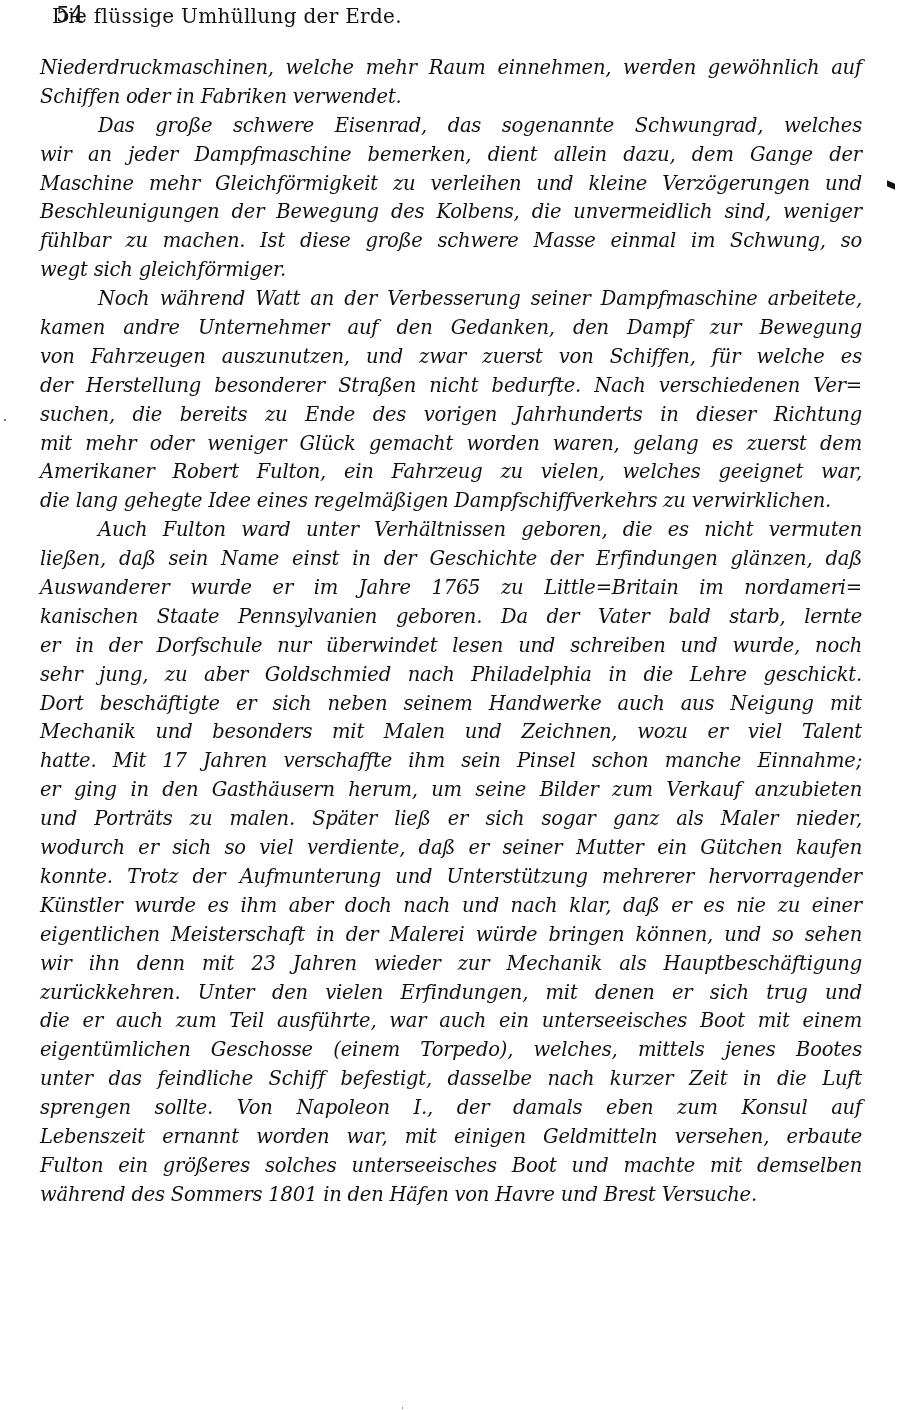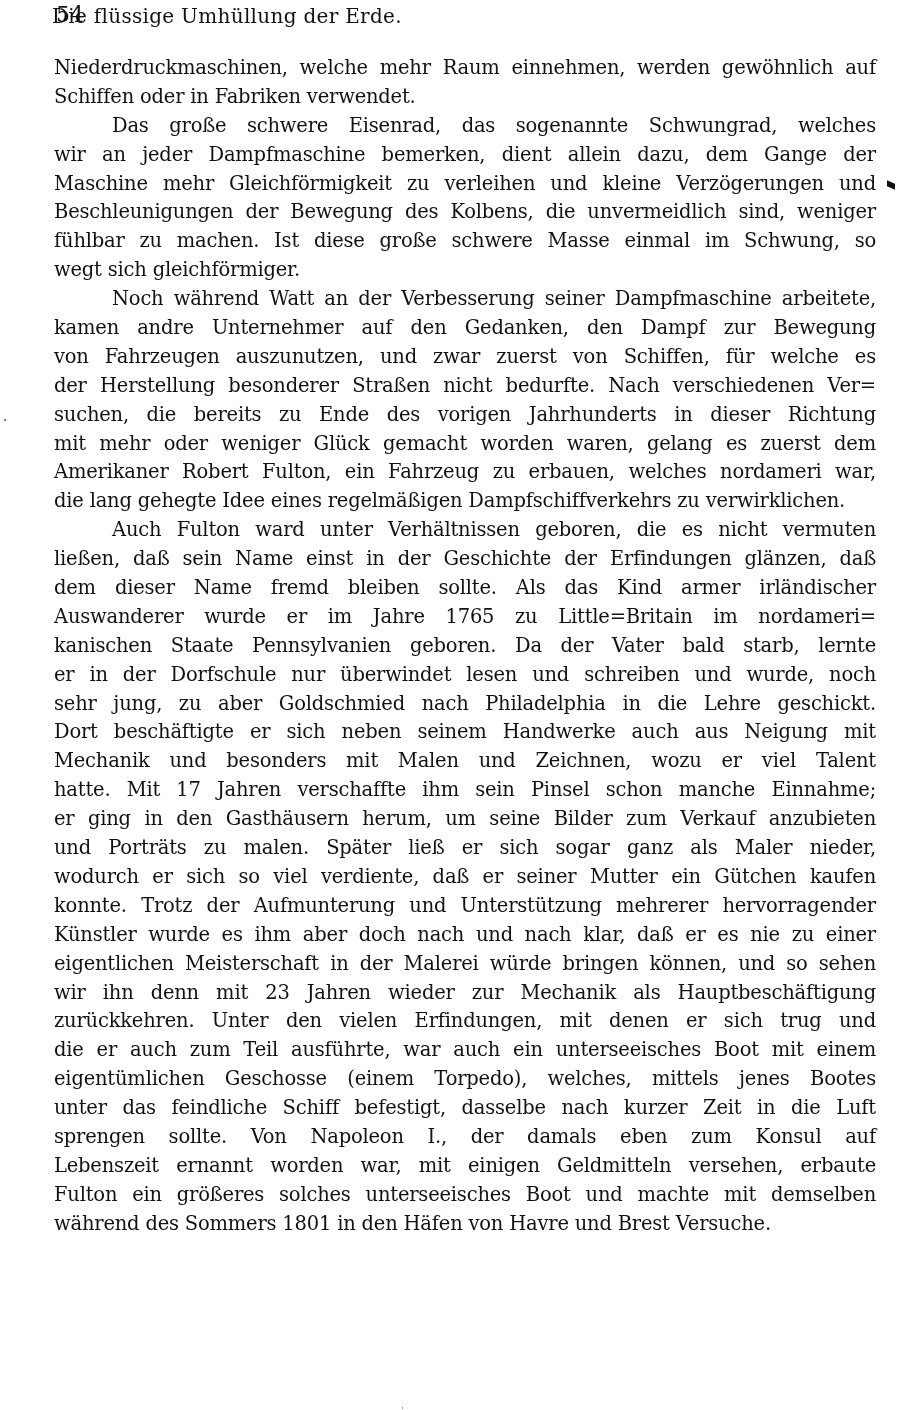--- a/index.html
+++ b/index.html
@@ -41,23 +41,24 @@
       left: 0;
       right: 0;
       text-align: left;
       top: 2px;
       font-size: 20px;
       letter-spacing: 0.3px;
       font-family: "DejaVu Serif", serif;
     }
     .body-text {
       position: absolute;
-      left: 54px;
+      left: 40px;
       top: 54px;
       width: 822px;
+      font-style: italic;
     }
     .line {
       height: 28.9px;
       line-height: 28.9px;
       font-size: 19.5px;
       white-space: nowrap;
       text-align: justify;
       text-align-last: justify;
       font-family: "DejaVu Serif", serif;
       letter-spacing: -0.2px;
@@ -116,27 +117,26 @@
         <div class="line">fühlbar zu machen.  Ist diese große schwere Masse einmal im Schwung, so</div>
         <div class="line last">wegt sich gleichförmiger.</div>
       </div>
       <div>
         <div class="line indent">Noch während Watt an der Verbesserung seiner Dampfmaschine arbeitete,</div>
         <div class="line">kamen andre Unternehmer auf den Gedanken, den Dampf zur Bewegung</div>
         <div class="line">von Fahrzeugen auszunutzen, und zwar zuerst von Schiffen, für welche es</div>
         <div class="line">der Herstellung besonderer Straßen nicht bedurfte.  Nach verschiedenen Ver=</div>
         <div class="line">suchen, die bereits zu Ende des vorigen Jahrhunderts in dieser Richtung</div>
         <div class="line">mit mehr oder weniger Glück gemacht worden waren, gelang es zuerst dem</div>
-        <div class="line">Amerikaner Robert Fulton, ein Fahrzeug zu erbauen, welches nordameri war,</div>
+        <div class="line">Amerikaner Robert Fulton, ein Fahrzeug zu vielen, welches geeignet war,</div>
         <div class="line last">die lang gehegte Idee eines regelmäßigen Dampfschiffverkehrs zu verwirklichen.</div>
       </div>
       <div>
         <div class="line indent">Auch Fulton ward unter Verhältnissen geboren, die es nicht vermuten</div>
         <div class="line">ließen, daß sein Name einst in der Geschichte der Erfindungen glänzen, daß</div>
-        <div class="line">dem dieser Name fremd bleiben sollte.  Als das Kind armer irländischer</div>
         <div class="line">Auswanderer wurde er im Jahre 1765 zu Little=Britain im nordameri=</div>
         <div class="line">kanischen Staate Pennsylvanien geboren.  Da der Vater bald starb, lernte</div>
         <div class="line">er in der Dorfschule nur überwindet lesen und schreiben und wurde, noch</div>
         <div class="line">sehr jung, zu aber Goldschmied nach Philadelphia in die Lehre geschickt.</div>
         <div class="line">Dort beschäftigte er sich neben seinem Handwerke auch aus Neigung mit</div>
         <div class="line">Mechanik und besonders mit Malen und Zeichnen, wozu er viel Talent</div>
         <div class="line">hatte.  Mit 17 Jahren verschaffte ihm sein Pinsel schon manche Einnahme;</div>
         <div class="line">er ging in den Gasthäusern herum, um seine Bilder zum Verkauf anzubieten</div>
         <div class="line">und Porträts zu malen.  Später ließ er sich sogar ganz als Maler nieder,</div>
         <div class="line">wodurch er sich so viel verdiente, daß er seiner Mutter ein Gütchen kaufen</div>

